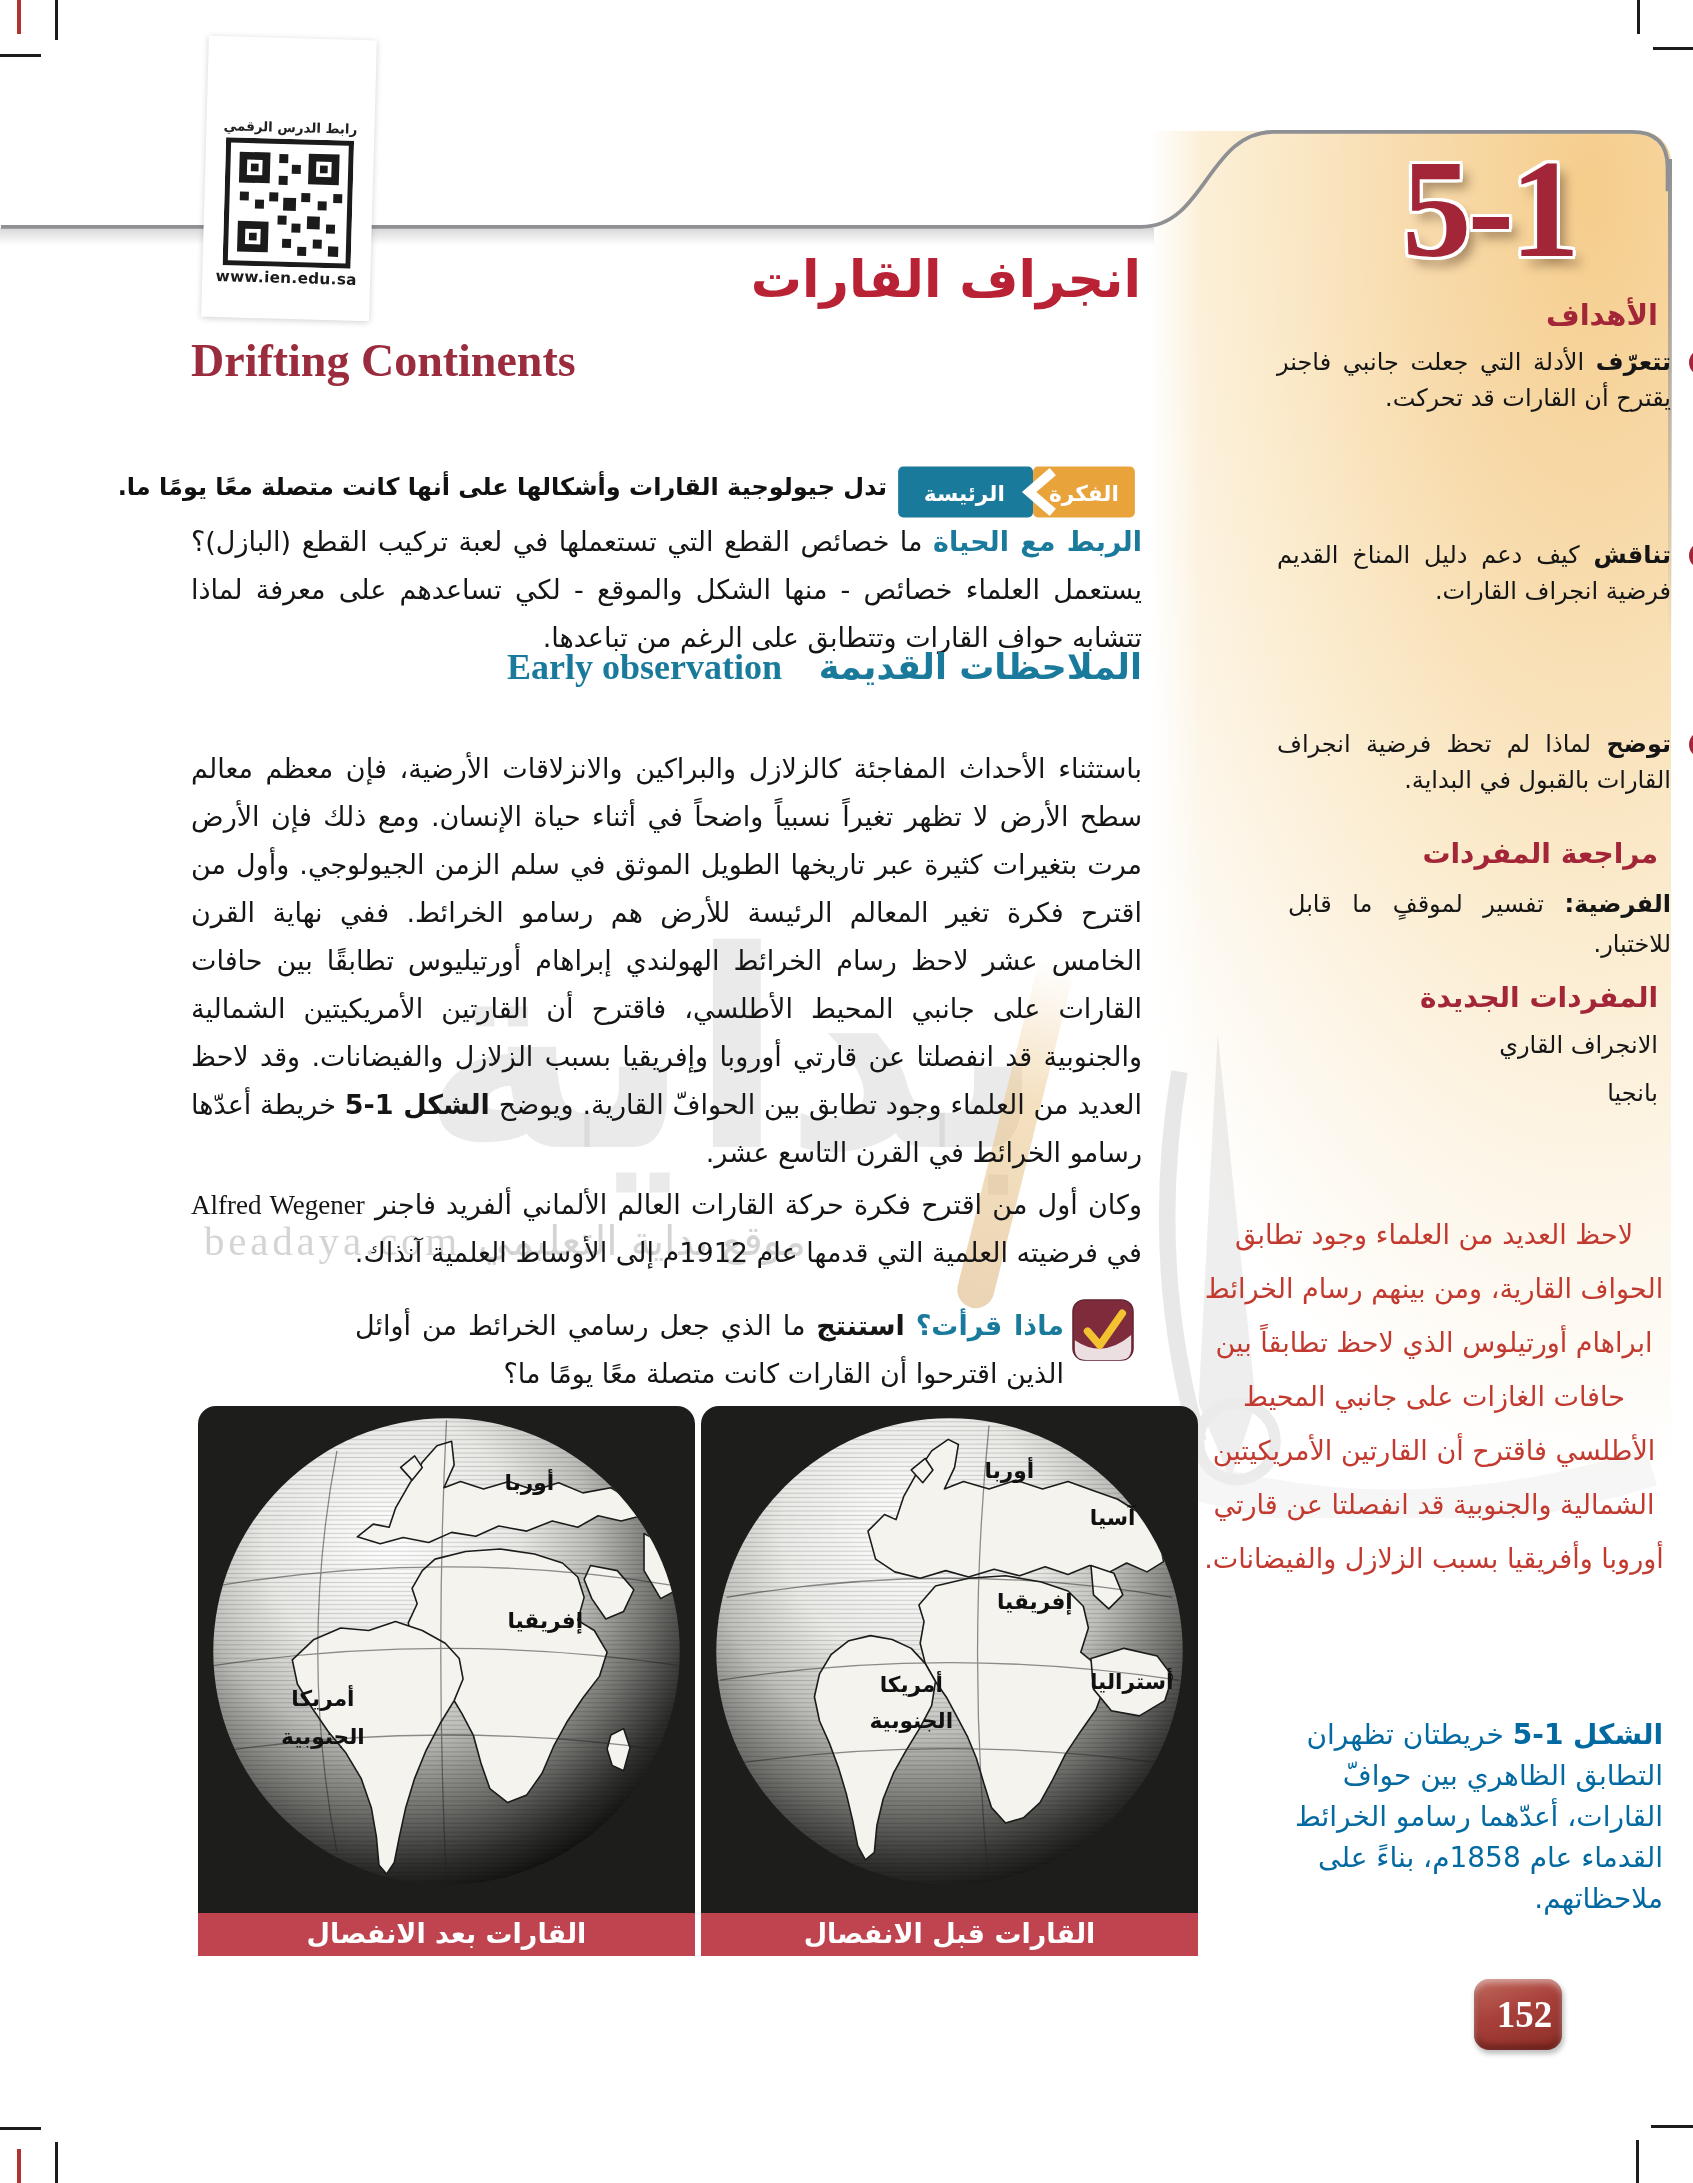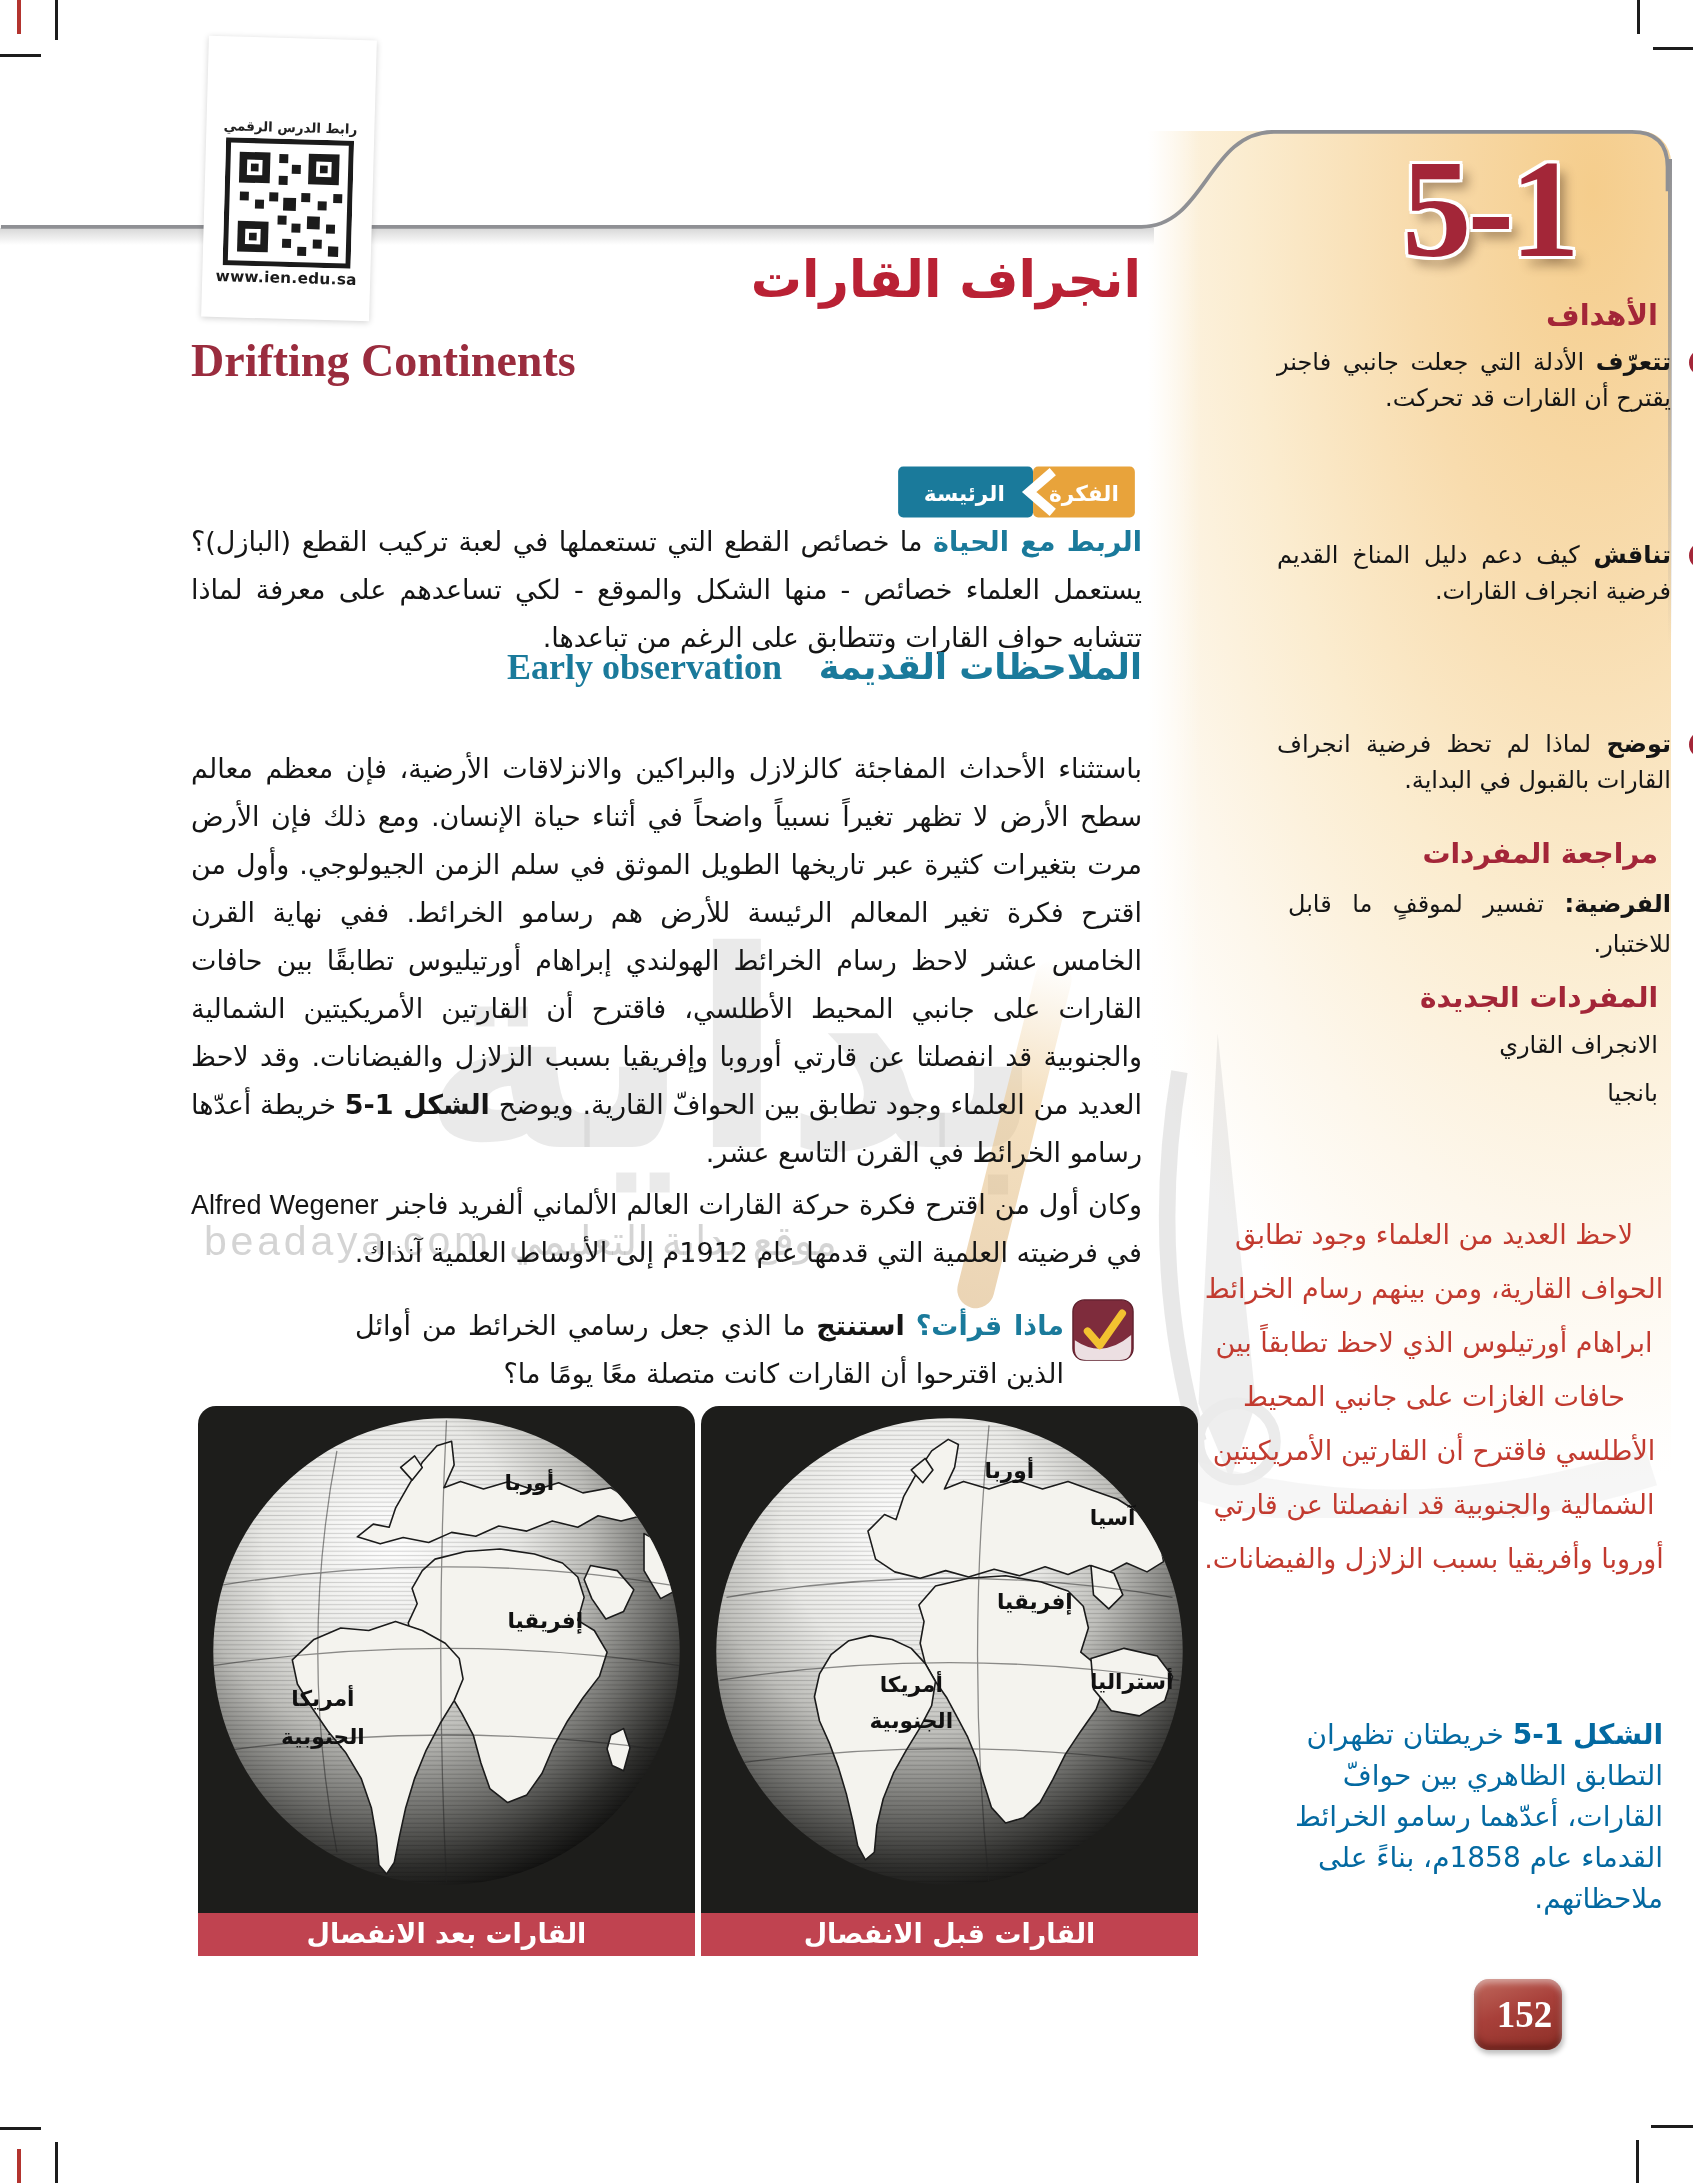--- a/index.html
+++ b/index.html
@@ -39,21 +39,21 @@
   .title-en{position:absolute;left:191px;top:334px;width:765px;
      font-family:"Liberation Serif",serif;font-size:46px;font-weight:bold;color:var(--title-en-red);}
   
   .idea-text{position:absolute;left:191px;top:473px;width:696px;direction:rtl;text-align:right;
      font-size:24px;font-weight:bold;white-space:nowrap;color:#111;}
   .idea-badge{position:absolute;left:898px;top:464px;}
   
   .body-par{position:absolute;direction:rtl;text-align:justify;font-size:27px;line-height:48px;color:#151515;}
   .lead-teal{color:var(--teal);font-weight:bold;}
   .lead-bold{font-weight:bold;}
-  .latin{font-family:Liberation Sans, sans-serif;}
+  .latin{font-family:Liberation Serif, serif;}
   .sec-heading{position:absolute;left:446px;top:646px;width:696px;direction:rtl;text-align:right;
      font-size:35px;font-weight:bold;color:var(--teal);}
   .sec-heading .latin{font-family:"Liberation Serif",serif;font-size:36px;}
   
   .check-icon{position:absolute;left:1071px;top:1298px;}
   .rc-text{position:absolute;left:355px;top:1302px;width:709px;}
   
   .fig-frame{position:absolute;top:1406px;width:497px;height:507px;background:#1d1d1b;
      border-radius:18px 18px 0 0;overflow:hidden;}
   .fig-caption{position:absolute;top:1913px;width:497px;height:43px;background:var(--caption-red);
@@ -163,20 +163,21 @@
   <div class="title-ar">انجراف القارات</div>
   <div class="title-en">Drifting Continents</div>
 
   <svg class="idea-badge" width="237" height="56" viewBox="0 0 372 88">
     <rect x="0" y="4" width="212" height="80" rx="8" fill="var(--teal)"></rect>
     <rect x="212" y="4" width="160" height="80" rx="8" fill="var(--badge-orange)"></rect>
     <polyline points="243,12 206,44 243,76" fill="none" stroke="#fff" stroke-width="15"></polyline>
     <text x="292" y="58" text-anchor="middle" font-size="34" font-weight="bold" fill="#fff">الفكرة</text>
     <text x="104" y="58" text-anchor="middle" font-size="34" font-weight="bold" fill="#fff">الرئيسة</text>
   </svg>
+  <div class="idea-text">تدل جيولوجية القارات وأشكالها على أنها كانت متصلة معًا يومًا ما.</div>
 
   <div class="body-par" style="left:191px;top:518px;width:951px;">
     <span class="lead-teal">الربط مع الحياة</span><span> ما خصائص القطع التي تستعملها في لعبة تركيب القطع (البازل)؟ يستعمل العلماء خصائص - منها الشكل والموقع - لكي تساعدهم على معرفة لماذا تتشابه حواف القارات وتتطابق على الرغم من تباعدها.</span>
   </div>
 
   <div class="sec-heading">
     <span>الملاحظات القديمة</span>&nbsp;&nbsp;
     <span class="latin">Early observation</span>
   </div>
 

